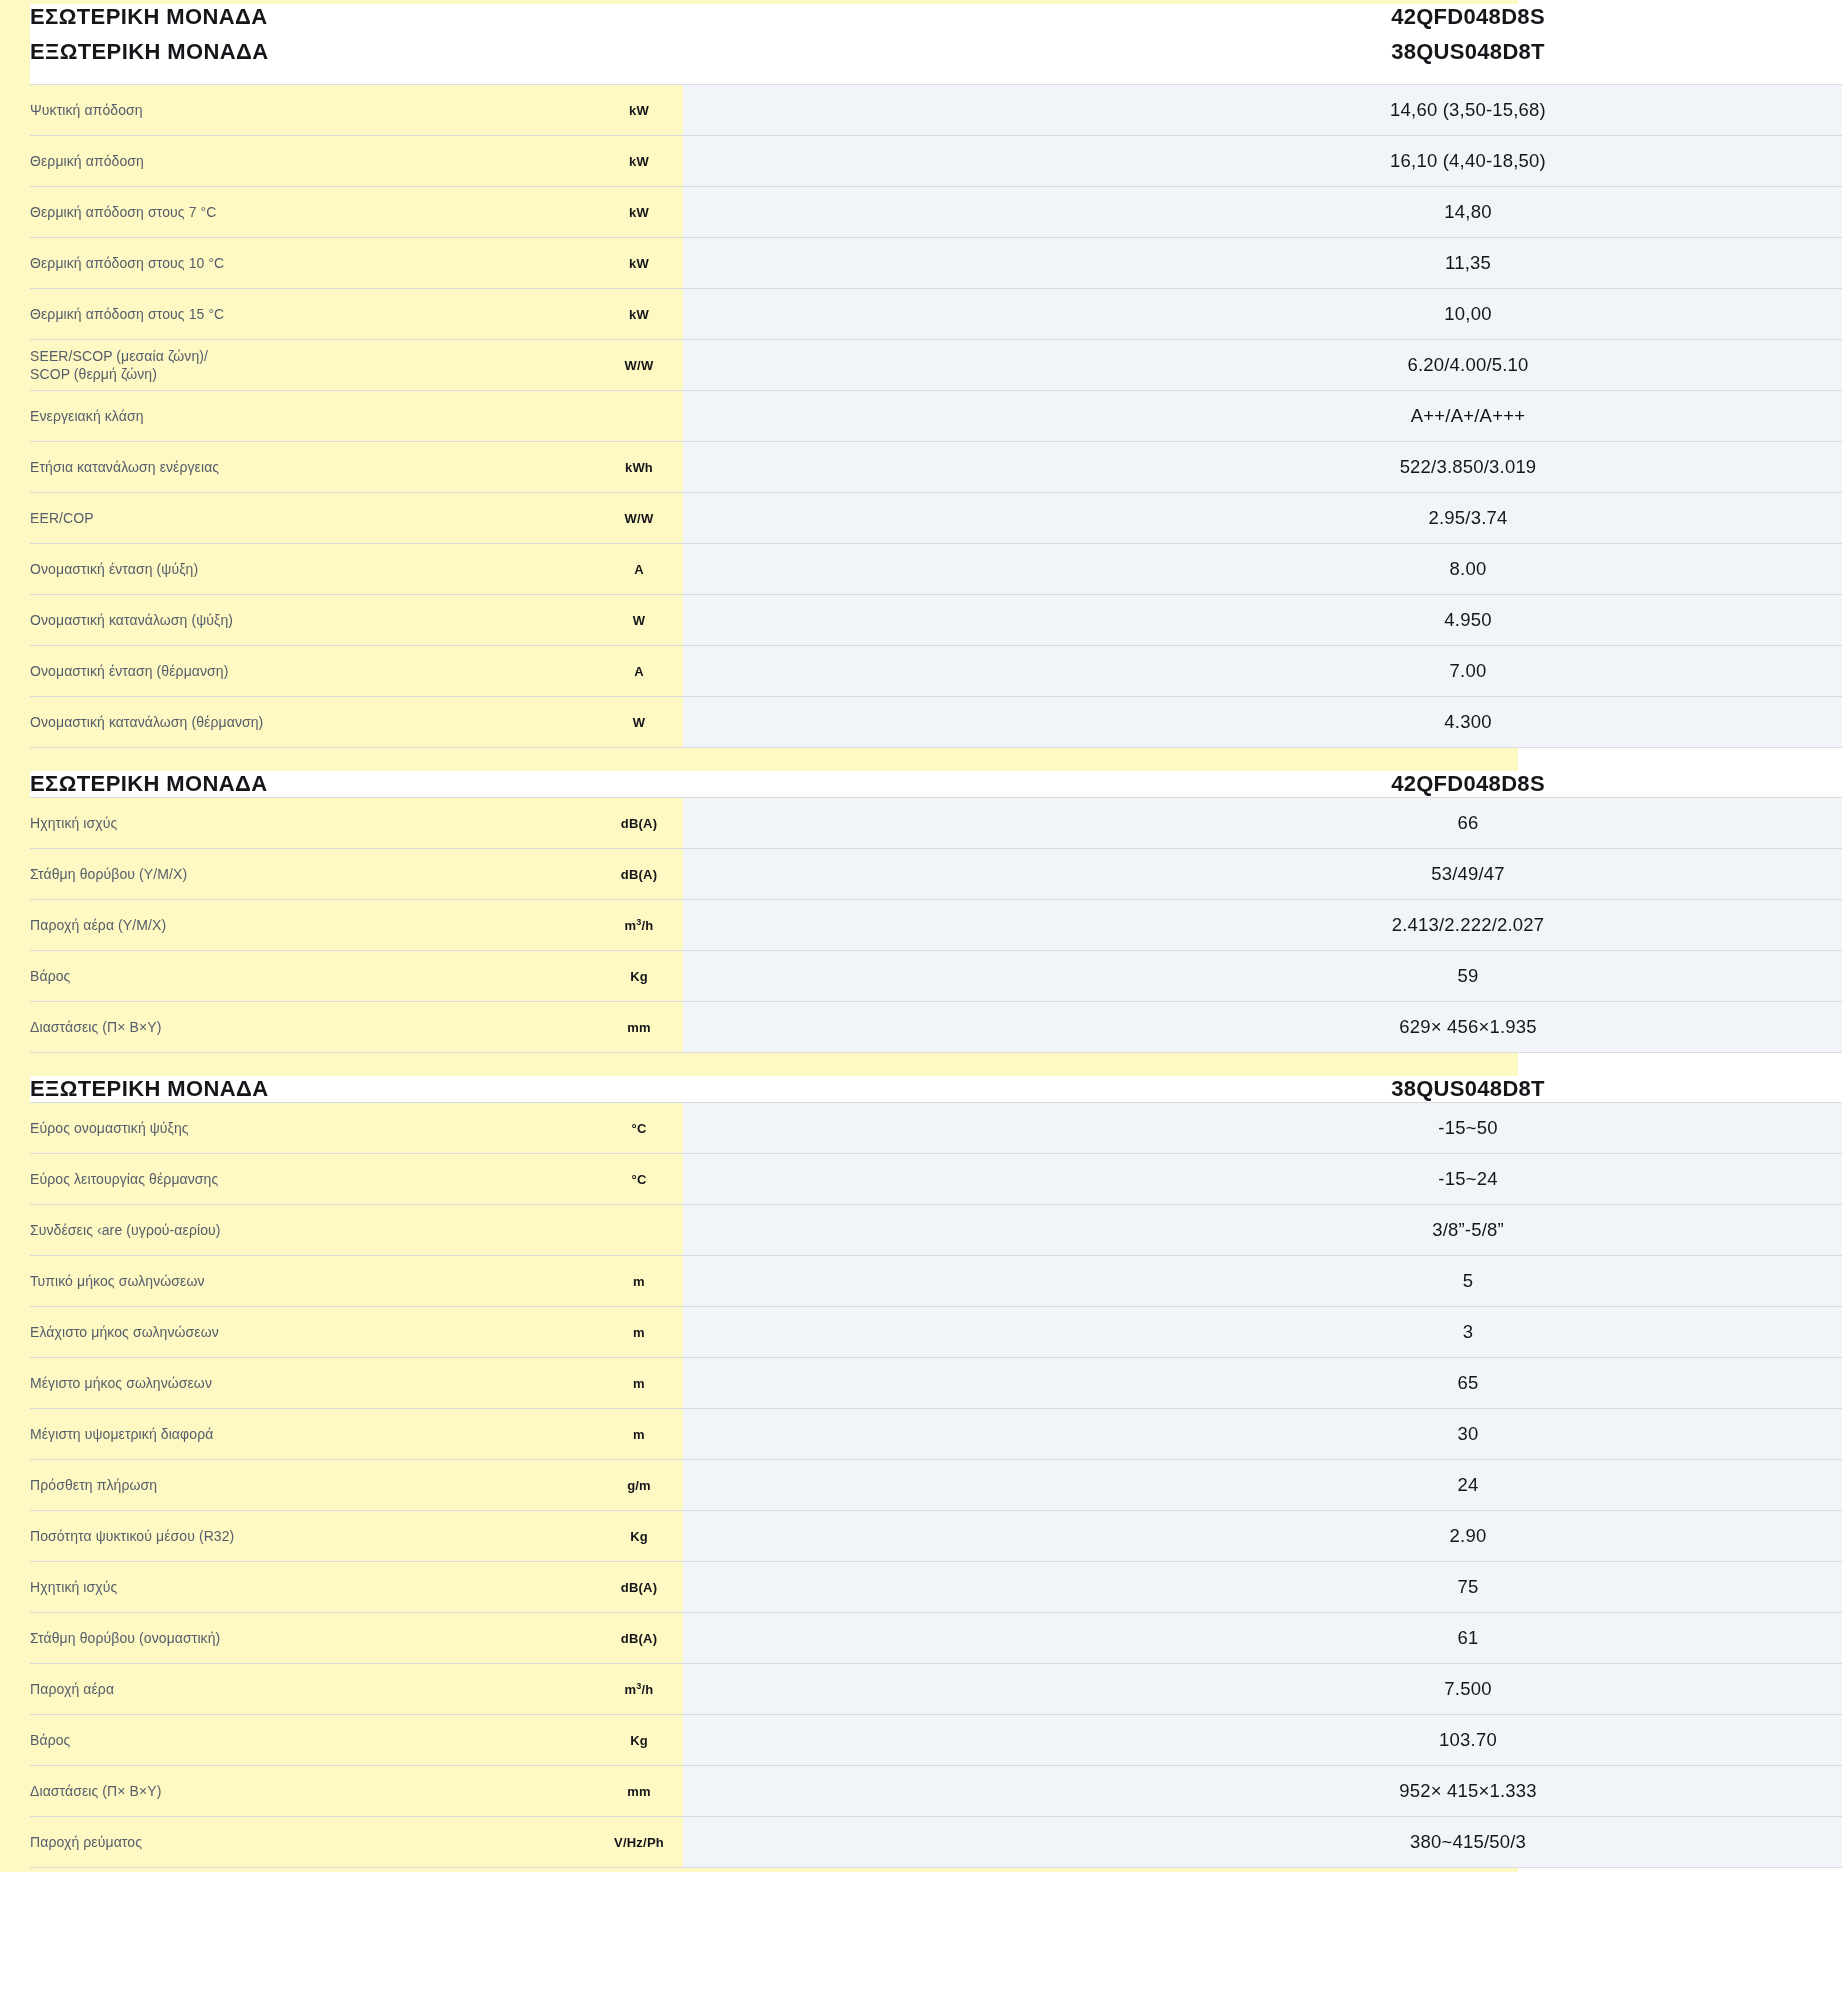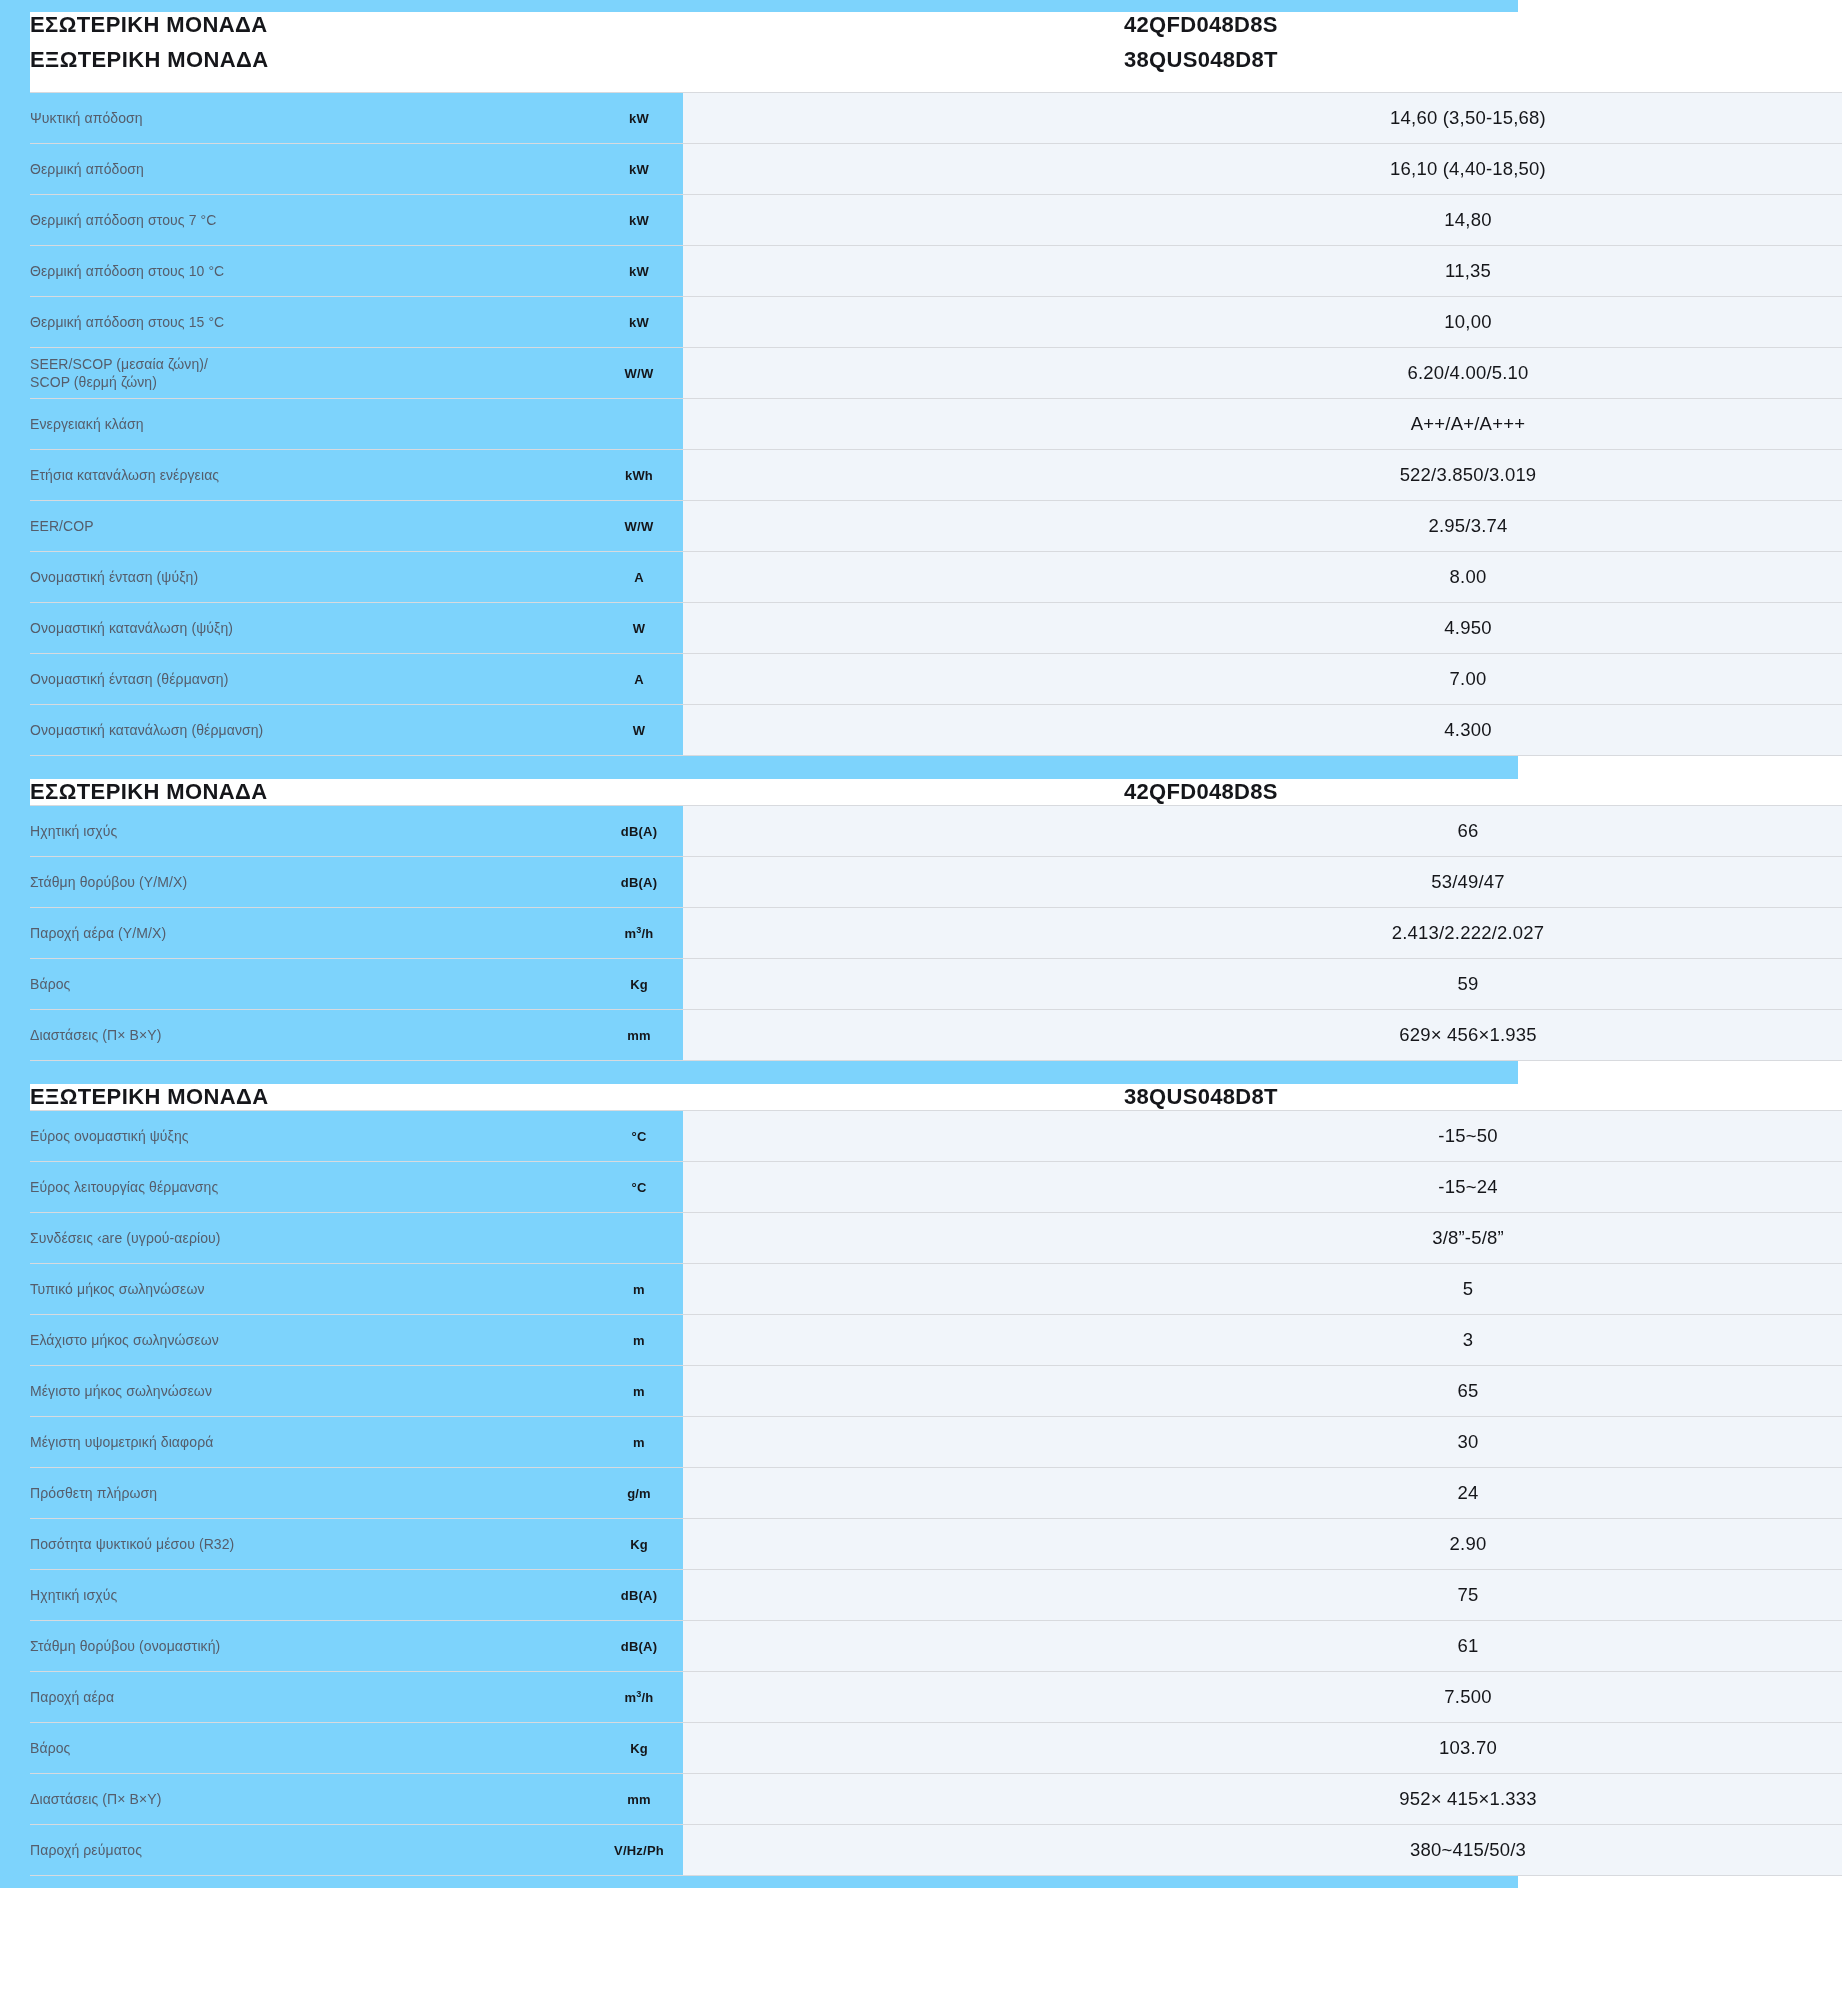--- a/index.html
+++ b/index.html
@@ -9,22 +9,22 @@
     padding: 0;
     background: #ffffff;
   }
   body {
     width: 1842px;
     font-family: "Liberation Sans", "DejaVu Sans", sans-serif;
     -webkit-font-smoothing: antialiased;
   }
   .sheet {
     width: 1518px;
-    padding: 12px 30px;
-    background: #7dd3fc;
+    padding: 4px 30px;
+    background: #fef9c3;
   }
 
   
   .spec-table {
     width: 100%;
     border-collapse: collapse;
     table-layout: fixed;
   }
   .spec-table col.c-label { width: 565px; }
   .spec-table col.c-unit  { width: 88px; }
@@ -43,21 +43,21 @@
     letter-spacing: 0.4px;
     color: #15161a;
     padding: 17px 0 16px 5.3px;
     white-space: nowrap;
   }
   .hdr-model {
     font-size: 22px;
     font-weight: bold;
     letter-spacing: 0.3px;
     color: #15161a;
-    text-align: left;
+    text-align: center;
     padding: 17px 0 16px 0;
     white-space: nowrap;
   }
   .hdr-row.tight .hdr-title,
   .hdr-row.tight .hdr-model {
     padding-top: 8.8px;
     padding-bottom: 19.4px;
   }
 
   

